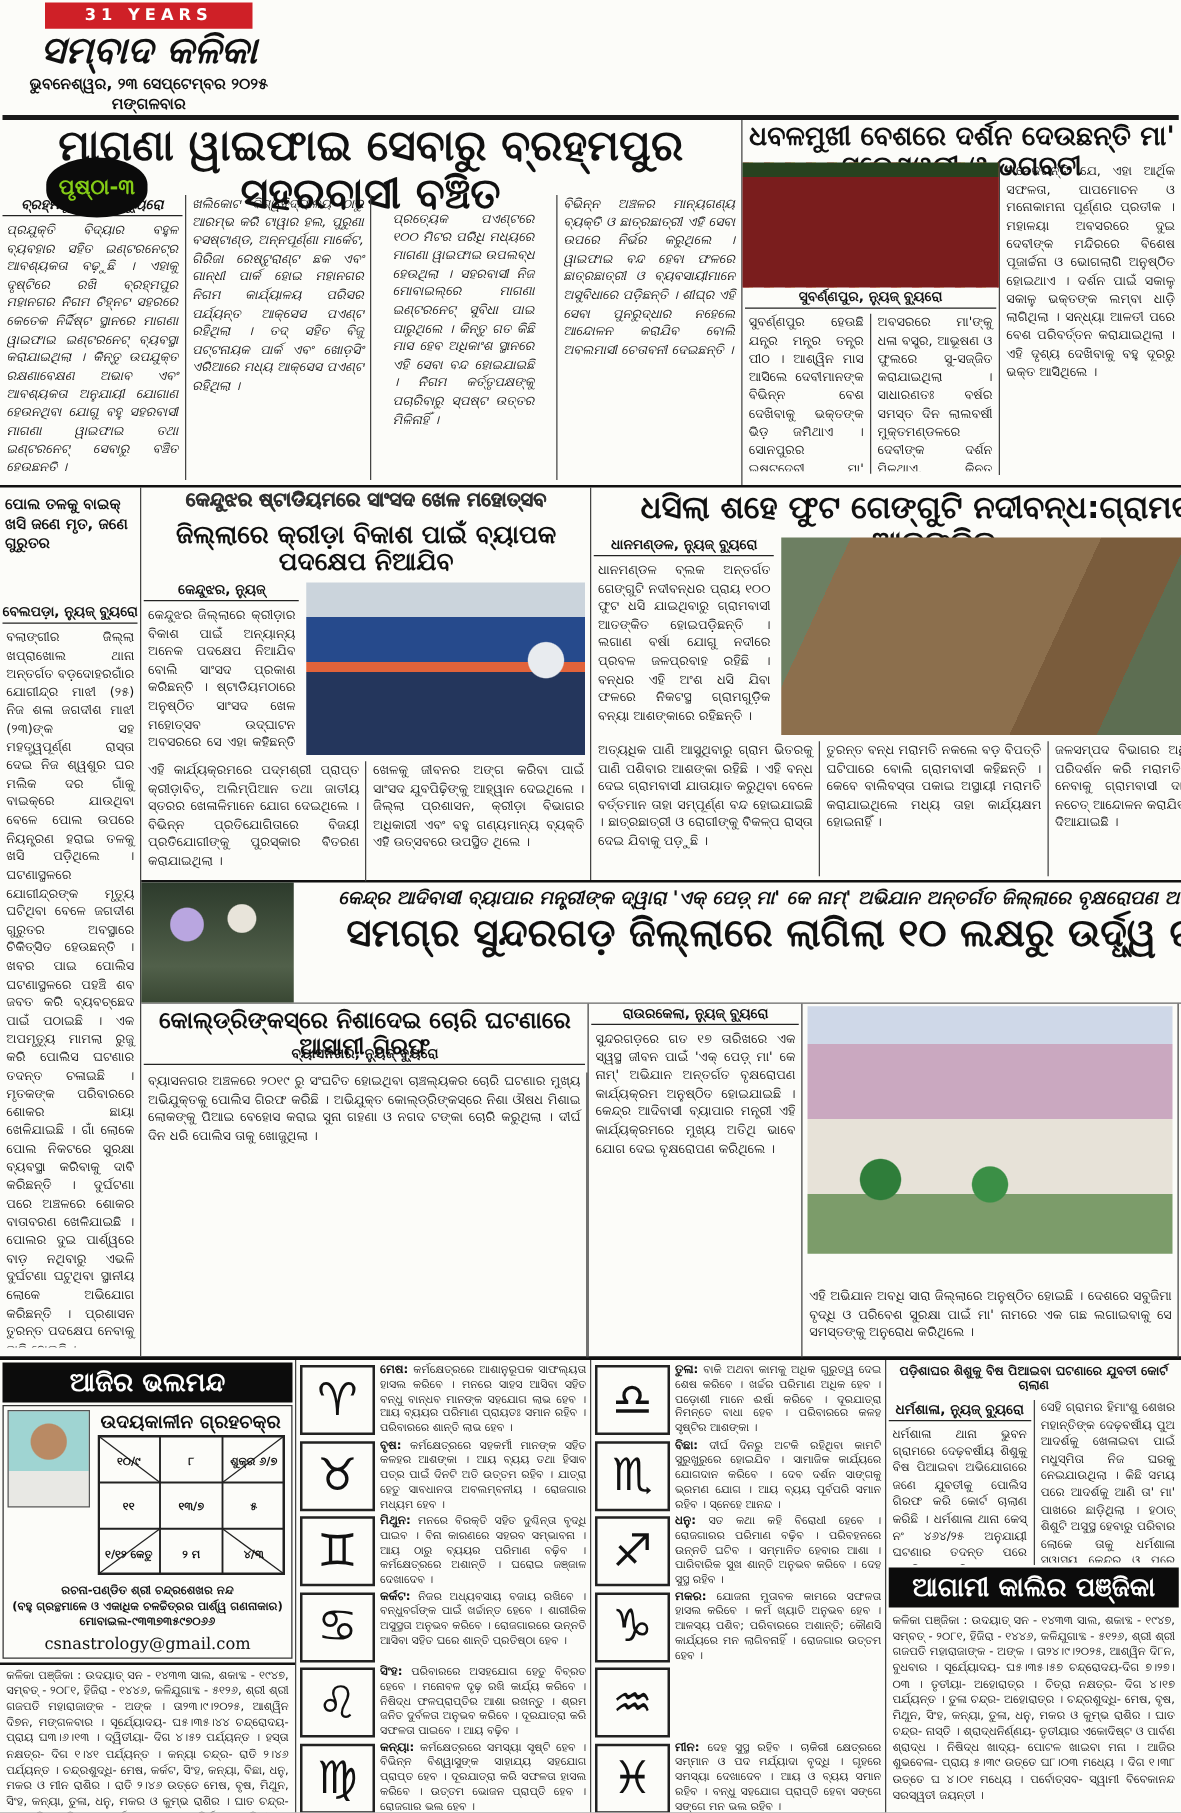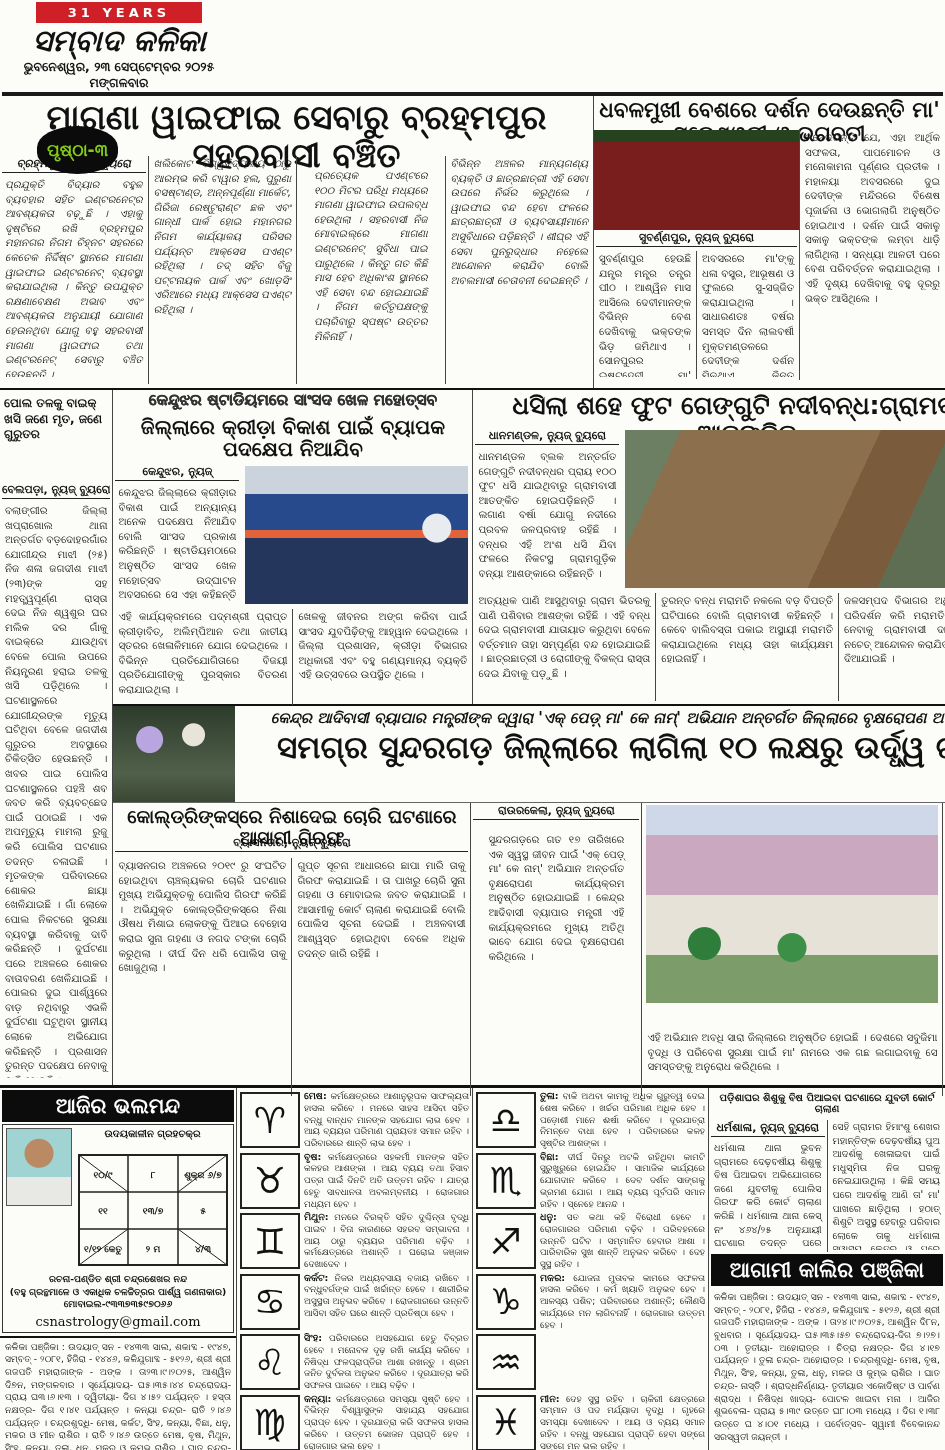--- a/index.html
+++ b/index.html
@@ -100,21 +100,21 @@
   
   .bottom{height:364px;display:flex;}
   .astro-col{width:237px;box-sizing:border-box;display:flex;flex-direction:column;}
   .black-banner{background:#0c0c0c;color:#fff;font-weight:bold;text-align:center;
                 font-size:21px;padding:4px 0;margin:2px;}
   .astro-box{border:1px solid #333;margin:0 2px;display:flex;flex-wrap:wrap;padding:3px;gap:3px;}
   .portrait{width:64px;height:76px;background:
       radial-gradient(circle at 50% 32%,#b98a64 0 14px,rgba(0,0,0,0) 15px),
       linear-gradient(180deg,#9fd4d2 0 48px,#e8e8e4 48px);border:1px solid #555;}
   .chart-wrap{flex:1;text-align:center;}
-  .chart-title{font-size:10px;font-weight:bold;margin-bottom:14px;}
+  .chart-title{font-size:15px;font-weight:bold;margin-bottom:2px;}
   .astro-lines{font-size:9.3px;font-weight:bold;text-align:center;width:100%;line-height:1.35;}
   .astro-email{font-family:"DejaVu Serif",serif;font-size:13px;text-align:center;width:100%;}
   .panjika{font-size:9.2px;line-height:1.38;text-align:justify;padding:3px 5px;overflow:hidden;flex:1;
            border-top:2px solid #111;margin-top:3px;}
   .zod-col{width:236px;box-sizing:border-box;padding:2px 3px;}
   .zod-item{display:flex;height:59.5px;margin-bottom:1px;}
   .zod-glyph{width:56px;height:52px;border:2px solid #222;display:flex;align-items:center;
              justify-content:center;font-size:36px;margin:2px 4px 0 0;flex:none;}
   .zod-text{font-size:8.9px;line-height:1.32;text-align:justify;overflow:hidden;}
   .zod-text b{font-size:9.5px;}
@@ -258,30 +258,27 @@
           </div>
         </div>
         <div class="b2-body">
           <article class="cold-col vr">
             <h3 class="headline">କୋଲ୍‌ଡ୍ରିଙ୍କସ୍‌ରେ ନିଶାଦେଇ ଚୋରି ଘଟଣାରେ ଆସାମୀ ଗିରଫ</h3>
             <div class="byline">ବ୍ୟାସନଗର, ନ୍ୟୁଜ୍ ବ୍ୟୁରୋ</div>
             <div class="row cold-cols">
               <div class="vr">
                 <p class="body-text" style="height:228px;margin:0">ବ୍ୟାସନଗର ଅଞ୍ଚଳରେ ୨୦୧୯ ରୁ ସଂଘଟିତ ହୋଇଥିବା ଚାଞ୍ଚଲ୍ୟକର ଚୋରି ଘଟଣାର ମୁଖ୍ୟ ଅଭିଯୁକ୍ତକୁ ପୋଲିସ ଗିରଫ କରିଛି । ଅଭିଯୁକ୍ତ କୋଲ୍‌ଡ୍ରିଙ୍କସ୍‌ରେ ନିଶା ଔଷଧ ମିଶାଇ ଲୋକଙ୍କୁ ପିଆଇ ବେହୋସ କରାଇ ସୁନା ଗହଣା ଓ ନଗଦ ଟଙ୍କା ଚୋରି କରୁଥିଲା । ଦୀର୍ଘ ଦିନ ଧରି ପୋଲିସ ତାକୁ ଖୋଜୁଥିଲା ।</p>
               </div>
-              <div>
-                <p class="body-text" style="height:228px;margin:0">ଗୁପ୍ତ ସୂଚନା ଆଧାରରେ ଛାପା ମାରି ତାକୁ ଗିରଫ କରାଯାଇଛି । ତା ପାଖରୁ ଚୋରି ସୁନା ଗହଣା ଓ ମୋବାଇଲ ଜବତ କରାଯାଇଛି । ଆସାମୀକୁ କୋର୍ଟ ଚାଲାଣ କରାଯାଇଛି ବୋଲି ପୋଲିସ ସୂଚନା ଦେଇଛି । ଅଞ୍ଚଳବାସୀ ଆଶ୍ୱସ୍ତ ହୋଇଥିବା ବେଳେ ଅଧିକ ତଦନ୍ତ ଜାରି ରହିଛି ।</p>
-              </div>
             </div>
           </article>
 
           <div class="plant-body">
             <div class="plant-left vr">
               <div class="byline">ରାଉରକେଲା, ନ୍ୟୁଜ୍ ବ୍ୟୁରୋ</div>
-              <p class="body-text" style="height:252px;margin:12px">ସୁନ୍ଦରଗଡ଼ରେ ଗତ ୧୭ ତାରିଖରେ ଏକ ସ୍ୱସ୍ଥ ଜୀବନ ପାଇଁ 'ଏକ୍ ପେଡ଼୍ ମା' କେ ନାମ୍' ଅଭିଯାନ ଅନ୍ତର୍ଗତ ବୃକ୍ଷରୋପଣ କାର୍ଯ୍ୟକ୍ରମ ଅନୁଷ୍ଠିତ ହୋଇଯାଇଛି । କେନ୍ଦ୍ର ଆଦିବାସୀ ବ୍ୟାପାର ମନ୍ତ୍ରୀ ଏହି କାର୍ଯ୍ୟକ୍ରମରେ ମୁଖ୍ୟ ଅତିଥି ଭାବେ ଯୋଗ ଦେଇ ବୃକ୍ଷରୋପଣ କରିଥିଲେ ।</p>
+              <p class="body-text" style="height:252px;margin:0">ସୁନ୍ଦରଗଡ଼ରେ ଗତ ୧୭ ତାରିଖରେ ଏକ ସ୍ୱସ୍ଥ ଜୀବନ ପାଇଁ 'ଏକ୍ ପେଡ଼୍ ମା' କେ ନାମ୍' ଅଭିଯାନ ଅନ୍ତର୍ଗତ ବୃକ୍ଷରୋପଣ କାର୍ଯ୍ୟକ୍ରମ ଅନୁଷ୍ଠିତ ହୋଇଯାଇଛି । କେନ୍ଦ୍ର ଆଦିବାସୀ ବ୍ୟାପାର ମନ୍ତ୍ରୀ ଏହି କାର୍ଯ୍ୟକ୍ରମରେ ମୁଖ୍ୟ ଅତିଥି ଭାବେ ଯୋଗ ଦେଇ ବୃକ୍ଷରୋପଣ କରିଥିଲେ ।</p>
             </div>
             <div class="plant-mid">
               <div class="photo plant-photo"></div>
               <p class="body-text plant-under" style="margin:0">ଏହି ଅଭିଯାନ ଅବଧି ସାରା ଜିଲ୍ଲାରେ ଅନୁଷ୍ଠିତ ହୋଇଛି । ଦେଶରେ ସବୁଜିମା ବୃଦ୍ଧି ଓ ପରିବେଶ ସୁରକ୍ଷା ପାଇଁ ମା' ନାମରେ ଏକ ଗଛ ଲଗାଇବାକୁ ସେ ସମସ୍ତଙ୍କୁ ଅନୁରୋଧ କରିଥିଲେ ।</p>
             </div>
             <div class="plant-right vr" style="border-left:1px solid #444">
               <p class="body-text" style="height:150px;margin:0">ଡା. ଶୁଭଙ୍କର ମହାପାତ୍ର, ଆରକ୍ଷୀ ଅଧୀକ୍ଷକ, ଅତିରିକ୍ତ ଜିଲ୍ଲାପାଳଙ୍କ ସମେତ ବହୁ ପଦାଧିକାରୀ ଉପସ୍ଥିତ ଥିଲେ । ଜିଲ୍ଲାର ୧୭ ଟି ବ୍ଲକରେ ସମୁଦାୟ ୧୦ ଲକ୍ଷରୁ ଉର୍ଦ୍ଧ୍ୱ ଚାରା ରୋପଣ କରାଯାଇଥିବା ପ୍ରକାଶ । ଜିଲ୍ଲା ପ୍ରଶାସନ, ବନ ବିଭାଗ, ବିଭିନ୍ନ ସ୍କୁଲ କଲେଜର ଛାତ୍ରଛାତ୍ରୀ ଏଥିରେ ସାମିଲ ହୋଇଥିଲେ ।</p>
               <p class="body-text" style="height:120px;margin:0">ବର୍ଷା କରିବା ସହିତ ଗଛ ଗୁଡ଼ିକର ଯତ୍ନ ନେବାକୁ ପରାମର୍ଶ ଦିଆଯାଇଥିଲା । ଏହି ଅବସରରେ ପରିବେଶ ସୁରକ୍ଷା ଶପଥ ପାଠ କରାଯାଇଥିଲା ଏବଂ ଛାତ୍ରଛାତ୍ରୀଙ୍କୁ ଚାରା ବଣ୍ଟନ କରାଯାଇଥିଲା । କାର୍ଯ୍ୟକ୍ରମକୁ ସଫଳ କରିବାରେ ବନ ବିଭାଗର ଭୂମିକା ପ୍ରଶଂସନୀୟ ରହିଥିଲା ।</p>
             </div>
           </div>

